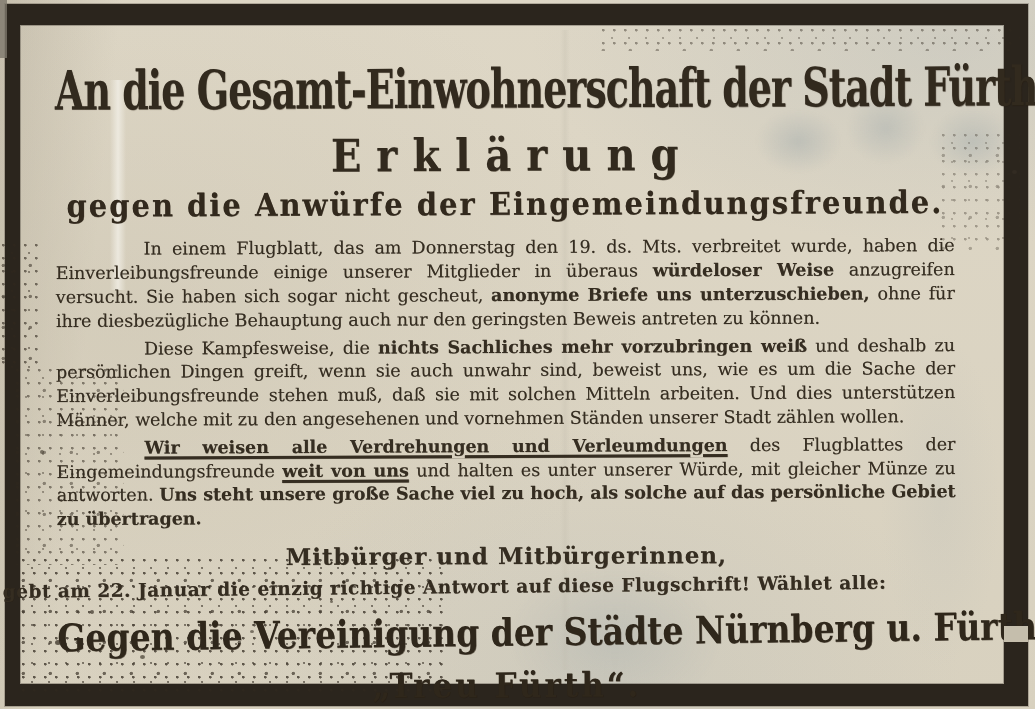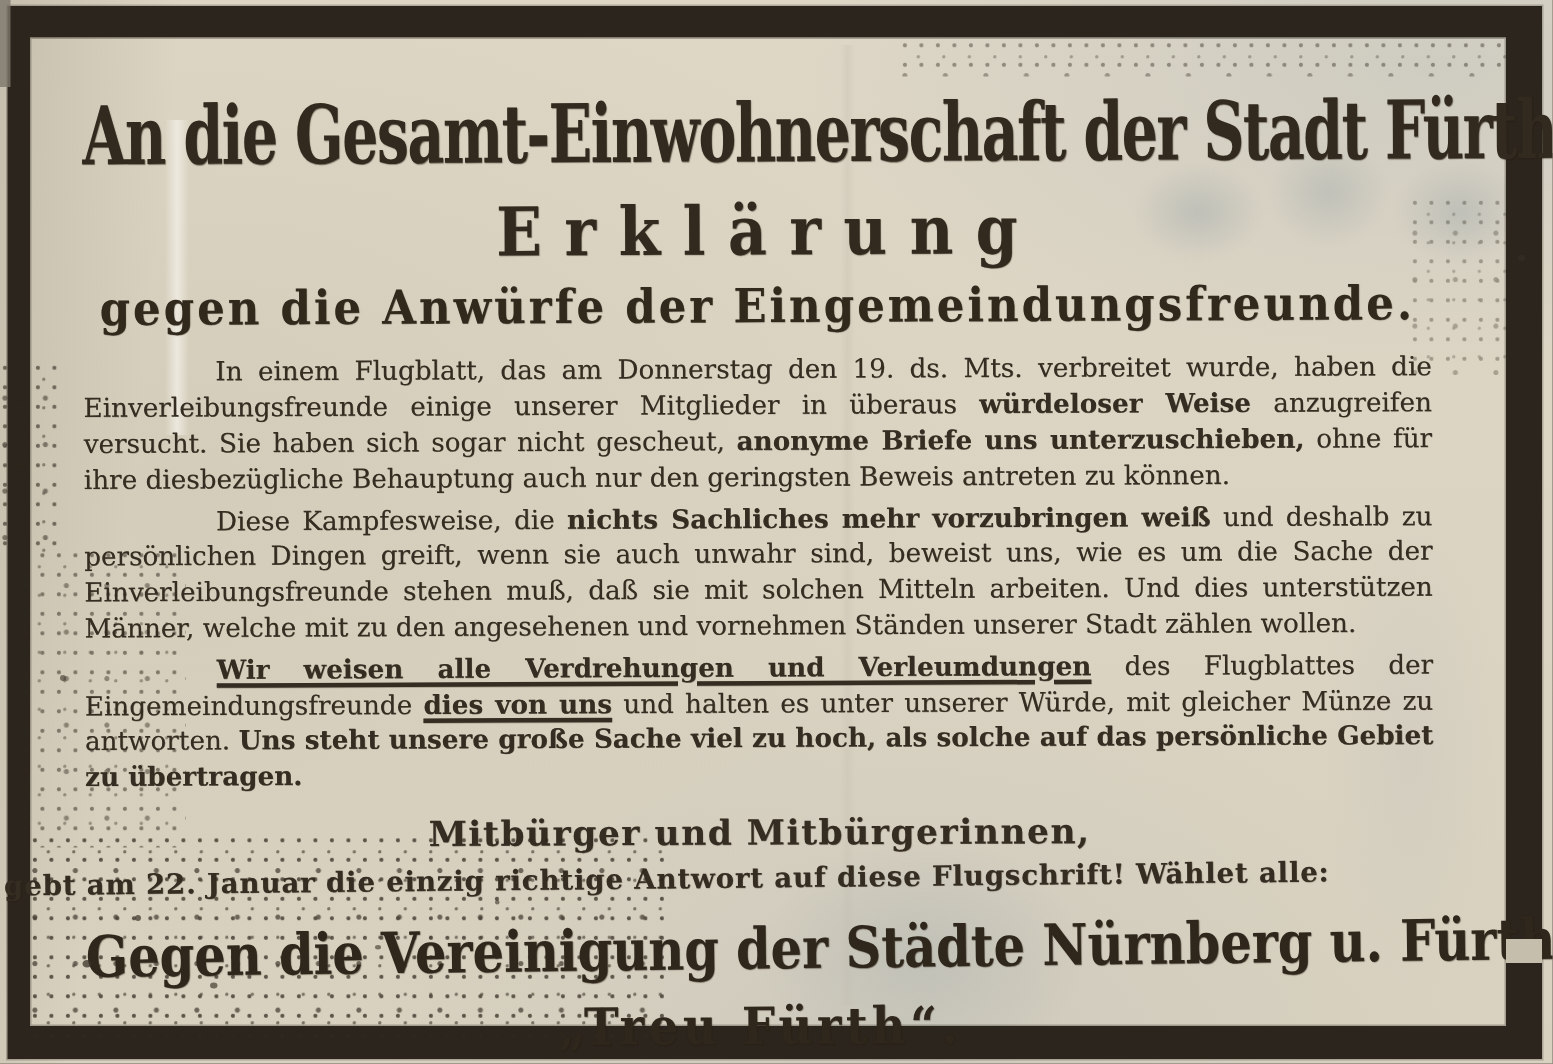--- a/index.html
+++ b/index.html
@@ -130,21 +130,21 @@
       <div class="hl">An die Gesamt-Einwohnerschaft der Stadt Fürth!</div>
 
       <div class="decl">Erklärung</div>
 
       <div class="decl-sub">gegen die Anwürfe der Eingemeindungsfreunde.</div>
 
       <p class="para para-first"><span>In einem Flugblatt, das am Donnerstag den 19. ds. Mts. verbreitet wurde, haben die Einverleibungsfreunde einige unserer Mitglieder in überaus </span><span class="b">würdeloser Weise</span><span> anzugreifen versucht. Sie haben sich sogar nicht gescheut, </span><span class="b">anonyme Briefe uns unterzuschieben,</span><span> ohne für ihre diesbezügliche Behauptung auch nur den geringsten Beweis antreten zu können.</span></p>
 
       <p class="para"><span>Diese Kampfesweise, die </span><span class="b">nichts Sachliches mehr vorzubringen weiß</span><span> und deshalb zu persönlichen Dingen greift, wenn sie auch unwahr sind, beweist uns, wie es um die Sache der Einverleibungsfreunde stehen muß, daß sie mit solchen Mitteln arbeiten. Und dies unterstützen Männer, welche mit zu den angesehenen und vornehmen Ständen unserer Stadt zählen wollen.</span></p>
 
-      <p class="para"><span class="b u">Wir weisen alle Verdrehungen und Verleumdungen</span><span> des Flugblattes der Eingemeindungsfreunde </span><span class="b u">dies von uns</span><span> und halten es unter unserer Würde, mit gleicher Münze zu antworten. </span><span class="b">Uns steht unsere große Sache viel zu hoch, als solche auf das persönliche Gebiet zu übertragen.</span></p>
+      <p class="para"><span class="b u">Wir weisen alle Verdrehungen und Verleumdungen</span><span> des Flugblattes der Eingemeindungsfreunde </span><span class="b u">weit von uns</span><span> und halten es unter unserer Würde, mit gleicher Münze zu antworten. </span><span class="b">Uns steht unsere große Sache viel zu hoch, als solche auf das persönliche Gebiet zu übertragen.</span></p>
 
       <p class="appeal-sal">Mitbürger und Mitbürgerinnen,</p>
 
       <p class="appeal-call">gebt am 22. Januar die einzig richtige Antwort auf diese Flugschrift!  Wählet alle:</p>
 
       <p class="slogan">Gegen die Vereinigung der Städte Nürnberg u. Fürth!</p>
 
       <p class="signature">„Treu Fürth“.</p>
 
     </div>

